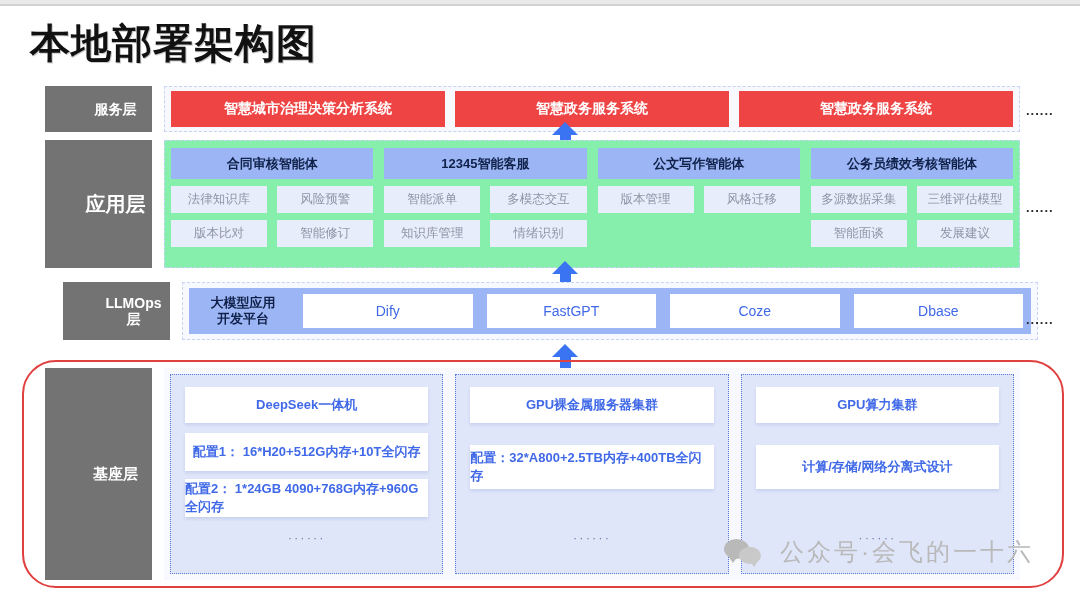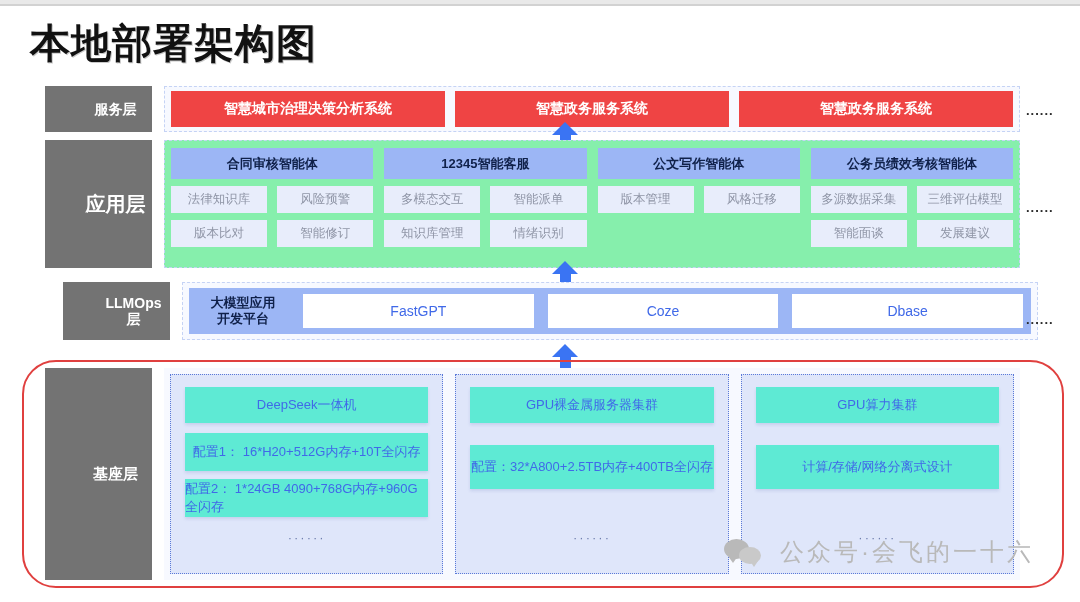--- a/index.html
+++ b/index.html
@@ -97,23 +97,24 @@
     margin-left:12px;background:#f7f9ff;
     box-sizing:border-box;padding:6px;
     display:flex;gap:12px;
   }
   .base-col{
     flex:1 1 0;background:#dfe6fa;border:1px dotted #5a79d8;
     box-sizing:border-box;padding:12px 14px;
     display:flex;flex-direction:column;align-items:stretch;
   }
   .base-card{
-    background:#5eead4;color:#4069e8;font-size:13px;
+    background:#ffffff;color:#4069e8;font-size:13px;
     display:flex;align-items:center;justify-content:center;
     box-shadow:0 2px 3px rgba(60,80,160,.14);
+    font-weight:bold;
   }
   .base-title{height:36px;margin-bottom:10px;}
   .base-cfg{height:38px;margin-bottom:8px;}
   .base-cfg-tall{height:44px;margin-bottom:8px;}
   .base-dots{
     margin-top:auto;text-align:center;color:#6f7fae;
     font-size:13px;letter-spacing:2px;padding-bottom:16px;
   }
   .arrow{
     position:absolute;width:26px;
@@ -197,22 +198,22 @@
           <div class="agent-cell">版本比对</div>
           <div class="agent-cell">智能修订</div>
         </div>
       </div>
     </div>
 
     <div class="agent-col">
       <div class="agent-head">12345智能客服</div>
       <div class="agent-grid">
         <div class="agent-row">
+          <div class="agent-cell">智能派单</div>
           <div class="agent-cell">多模态交互</div>
-          <div class="agent-cell">智能派单</div>
         </div>
         <div class="agent-row">
           <div class="agent-cell">知识库管理</div>
           <div class="agent-cell">情绪识别</div>
         </div>
       </div>
     </div>
 
     <div class="agent-col">
       <div class="agent-head">公文写作智能体</div>
@@ -253,20 +254,21 @@
       <div>LLMOps</div>
       <div>层</div>
     </div>
   </div>
   <div class="layer-body">
     <div class="llmops-inner">
       <div class="llmops-title">
         <div>大模型应用</div>
         <div>开发平台</div>
       </div>
+      <div class="llmops-box">Dify</div>
       <div class="llmops-box">FastGPT</div>
       <div class="llmops-box">Coze</div>
       <div class="llmops-box">Dbase</div>
     </div>
   </div>
 </div>
 <div class="ellipsis" style="left:1026px;top:312px;">......</div>
 
 <div class="arrow" style="left:552px;top:344px;height:24px;">
   <div class="head"></div>

